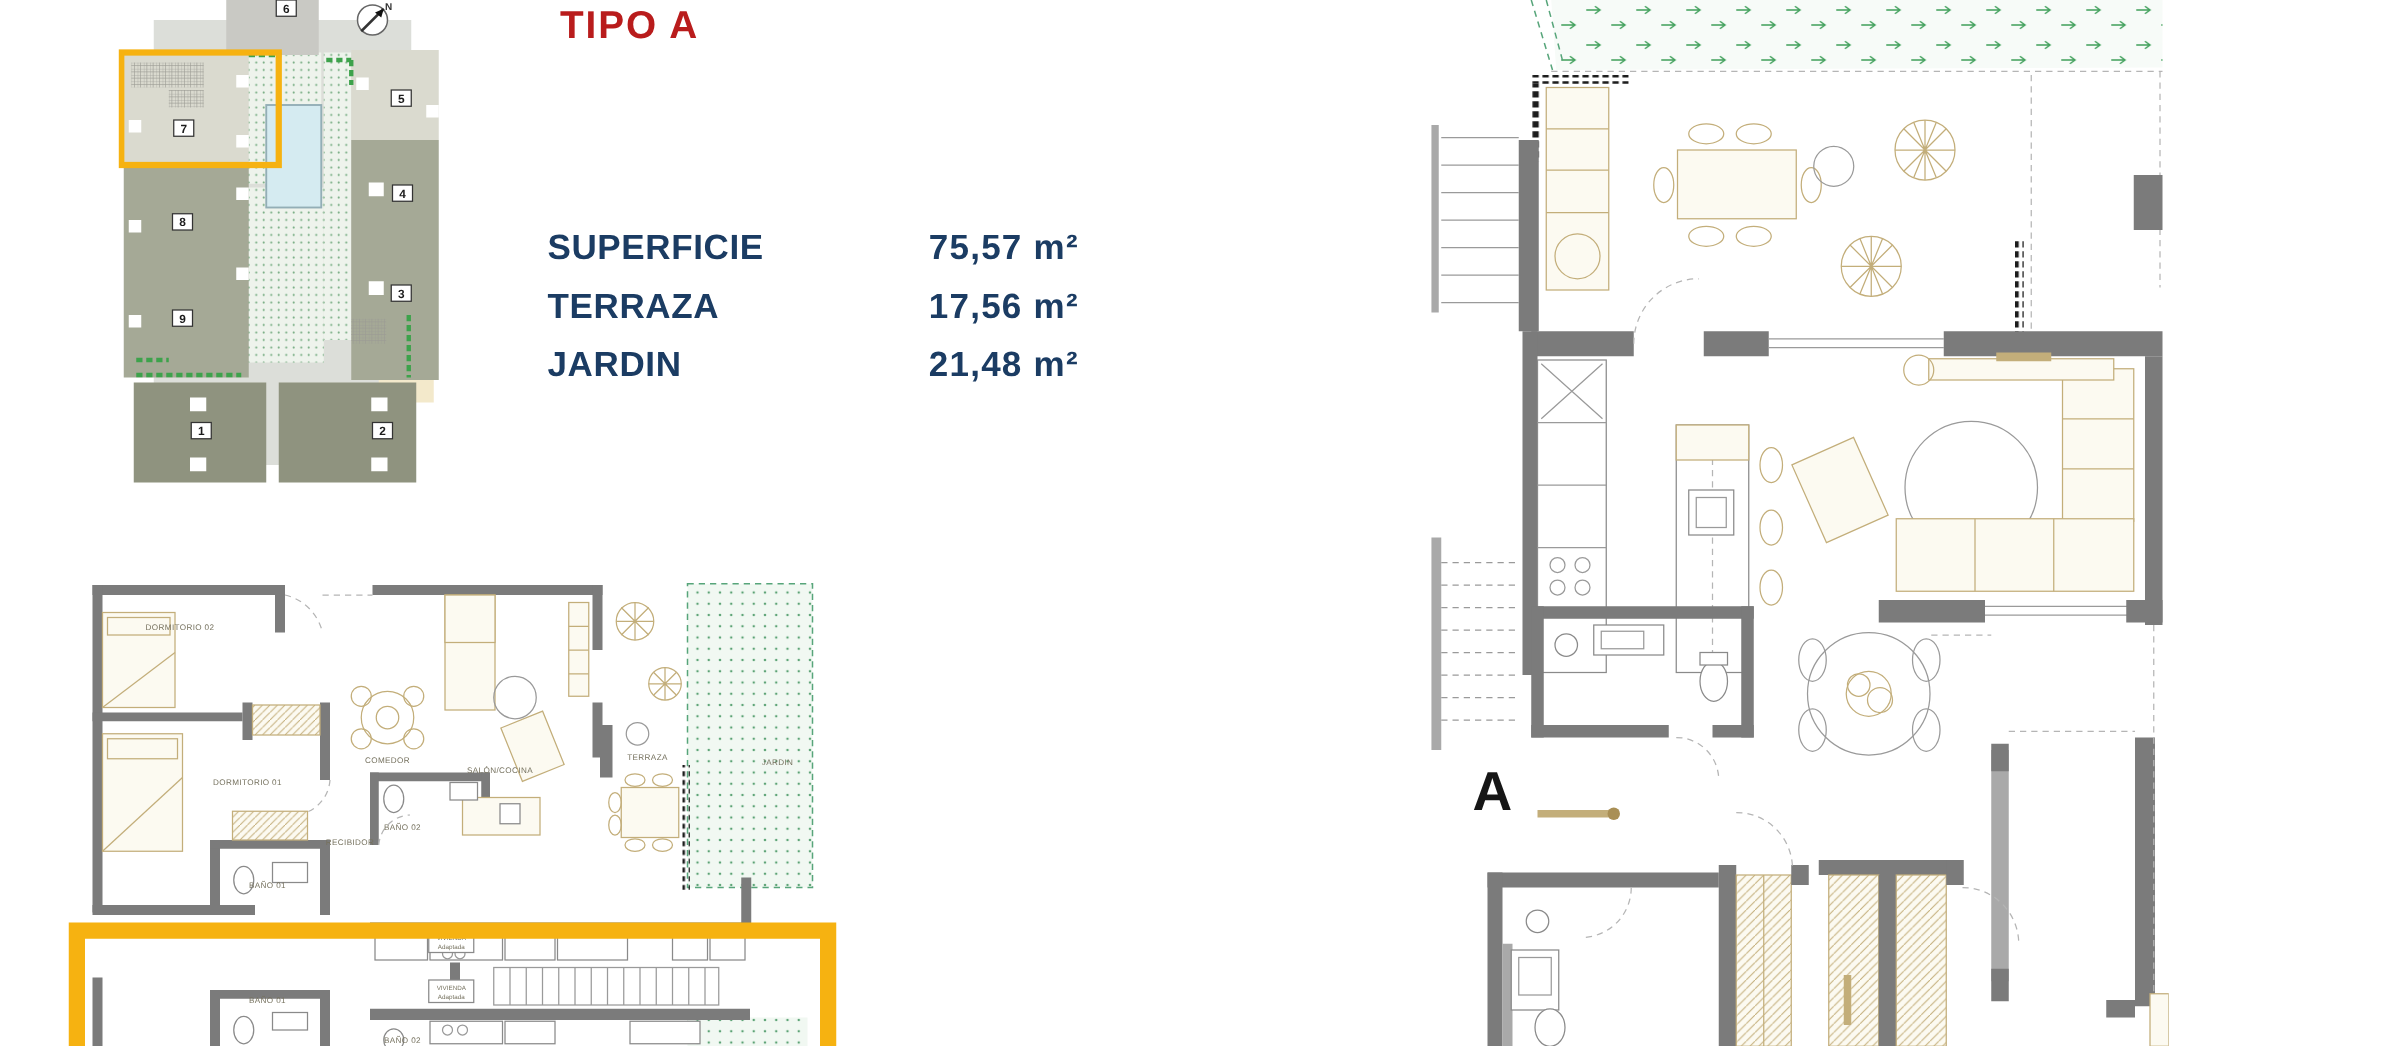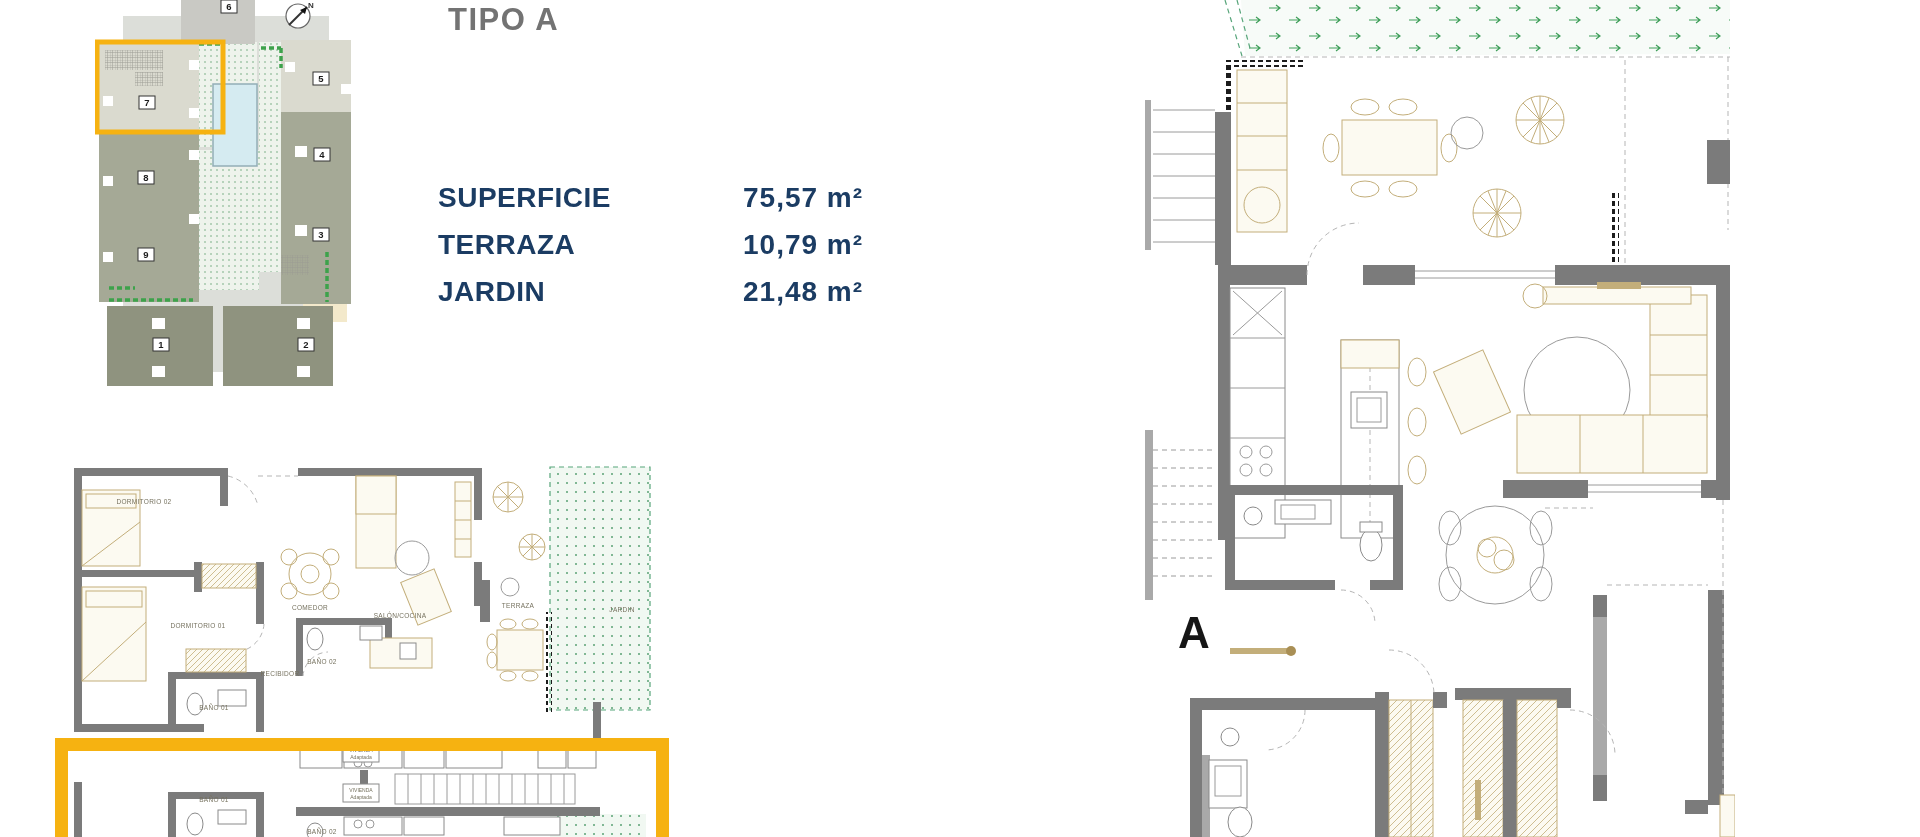--- a/index.html
+++ b/index.html
@@ -1,20 +1,20 @@
 <!DOCTYPE html>
 <html><head>
 <meta charset="utf-8">
 <style>
   html,body{margin:0;padding:0;background:#fff;}
   .page{position:relative;width:1920px;height:837px;background:#ffffff;overflow:hidden;
         font-family:"Liberation Sans",sans-serif;}
   .fig{position:absolute;}
   .type-title{position:absolute;left:448px;top:2px;font-size:31px;font-weight:bold;
-              color:#737373;letter-spacing:1.5px;}
+              color:#b91c1c;letter-spacing:1.5px;}
   .specs{position:absolute;left:438px;top:174px;width:450px;color:#1b3c63;}
   .spec-row{display:flex;height:47px;align-items:center;font-size:28px;font-weight:bold;letter-spacing:0.5px;}
   .spec-label{width:305px;}
   .spec-value{letter-spacing:1px;}
   .hl-box{position:absolute;left:55px;top:738px;width:588px;height:170px;
           border:13px solid #f6b211;}
   svg text{font-family:"Liberation Sans",sans-serif;}
   .roomlbl{fill:#75715e;font-size:6.5px;letter-spacing:0.3px;}
   .tinylbl{fill:#75715e;font-size:5px;}
   .numtag{fill:#1c1c1c;font-size:9.5px;font-weight:bold;}
@@ -140,21 +140,21 @@
 
   <div class="type-title">TIPO A</div>
 
   <div class="specs">
     <div class="spec-row">
       <span class="spec-label">SUPERFICIE</span>
       <span class="spec-value">75,57 m²</span>
     </div>
     <div class="spec-row">
       <span class="spec-label">TERRAZA</span>
-      <span class="spec-value">10,79 m²</span>
+      <span class="spec-value">17,56 m²</span>
     </div>
     <div class="spec-row">
       <span class="spec-label">JARDIN</span>
       <span class="spec-value">21,48 m²</span>
     </div>
   </div>
 
   <div class="fig" style="left:60px;top:462px;">
     <svg width="600" height="375" viewBox="0 0 600 375">
       <defs>

